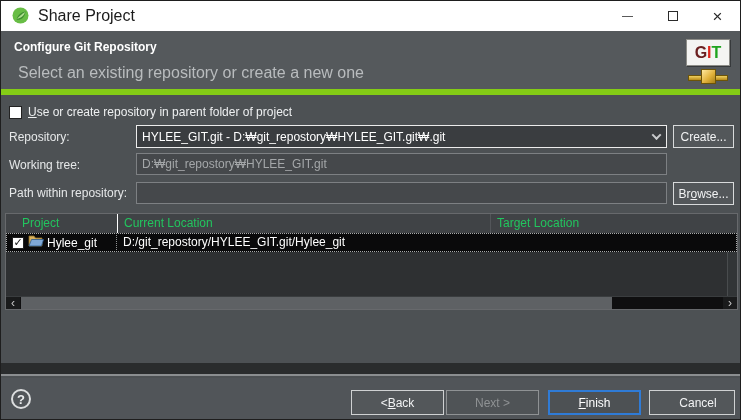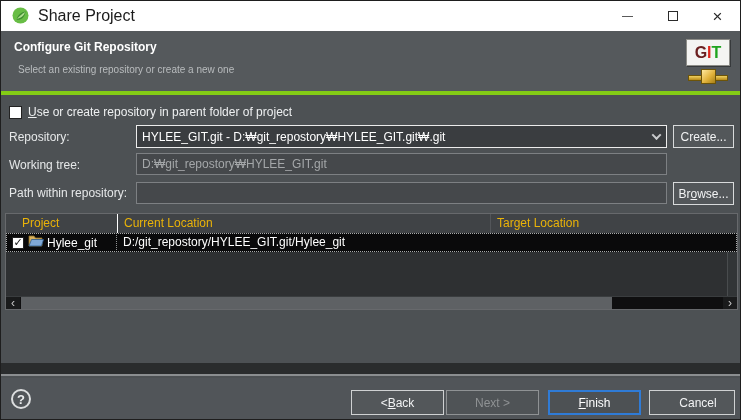--- a/index.html
+++ b/index.html
@@ -14,23 +14,23 @@
   .app-icon { position:absolute; left:11px; top:6px; width:17px; height:17px; }
   .title-text { position:absolute; left:37px; top:0; line-height:30px; color:#1b1b1b; font-size:16px; }
   .win-controls { position:absolute; right:0; top:0; height:30px; display:flex; }
   .win-btn { width:45px; height:30px; display:flex; align-items:center; justify-content:center; color:#2b2b2b; }
   .min-glyph { width:11px; height:1px; background:#5a5a5a; display:block; }
   .max-glyph { width:10px; height:10px; border:1px solid #2b2b2b; display:block; }
   .close-glyph { font-size:17px; line-height:1; color:#2b2b2b; }
 
   
   .header { position:absolute; left:0; top:30px; width:100%; height:64px; background:#55595c;
-            border-bottom:4px solid #84cc16; }
+            border-bottom:6px solid #84cc16; }
   .header-title { position:absolute; left:13px; top:9px; font-weight:bold; color:#ffffff; font-size:12px; }
-  .header-subtitle { position:absolute; left:17px; top:33px; color:#b9bcbe; font-size:10px; }
+  .header-subtitle { position:absolute; left:17px; top:33px; color:#b9bcbe; font-size:16px; }
 
   .git-badge { position:absolute; right:8px; top:6px; width:48px; height:50px; }
   .git-plate { position:absolute; left:2px; top:2px; width:44px; height:27px; background:#f4f4f2;
                border:1px solid #8d8d88; box-shadow:1px 1px 0 rgba(0,0,0,.35);
                display:flex; align-items:center; justify-content:center; font-weight:bold; font-size:16px; letter-spacing:0; }
   .git-g { color:#6b2020; } .git-i { color:#e0281e; } .git-t { color:#1ea41e; }
   .git-pipe { position:absolute; left:4px; top:38px; width:40px; height:6px;
               background:linear-gradient(#f0d060,#b88a18); border:1px solid #6d5408; }
   .git-cube { position:absolute; left:17px; top:32px; width:15px; height:15px;
               background:linear-gradient(135deg,#ffe9a0,#e2b33c 55%,#a87f16); border:1px solid #6d5408; }
@@ -59,21 +59,21 @@
 
   .side-btn { position:absolute; left:672px; width:61px; height:23px; background:#53575a;
               border:1px solid #d8dadb; color:#f2f3f4; display:flex; align-items:center; justify-content:center; }
   .btn-create { top:124px; } .btn-browse { top:181px; }
 
   
   .table { position:absolute; left:4px; top:212px; width:733px; height:97px; background:#2e3032;
            border:1px solid #67696c; display:flex; flex-direction:column; }
   .tgrid { display:flex; }
   .thead { height:19px; background:#404346; }
-  .th { color:#eab308; line-height:18px; overflow:hidden; white-space:nowrap; }
+  .th { color:#22c55e; line-height:18px; overflow:hidden; white-space:nowrap; }
   .col-project { width:111px; padding-left:16px; }
   .col-current { width:373px; padding-left:6px; border-left:1px solid #ffffff; }
   .col-target  { flex:1; padding-left:6px; border-left:1px solid #53565a; }
   .col-vscroll { width:10px; }
 
   .trow { height:19px; background:#0a0a0b; outline:1px dotted #a8aaab; outline-offset:-1px; }
   .td { color:#ffffff; line-height:18px; white-space:nowrap; overflow:hidden;
         border-right:1px dotted #8f9192; }
   .td-project { width:111px; display:flex; align-items:center; }
   .td-current { width:373px; padding-left:6px; }

